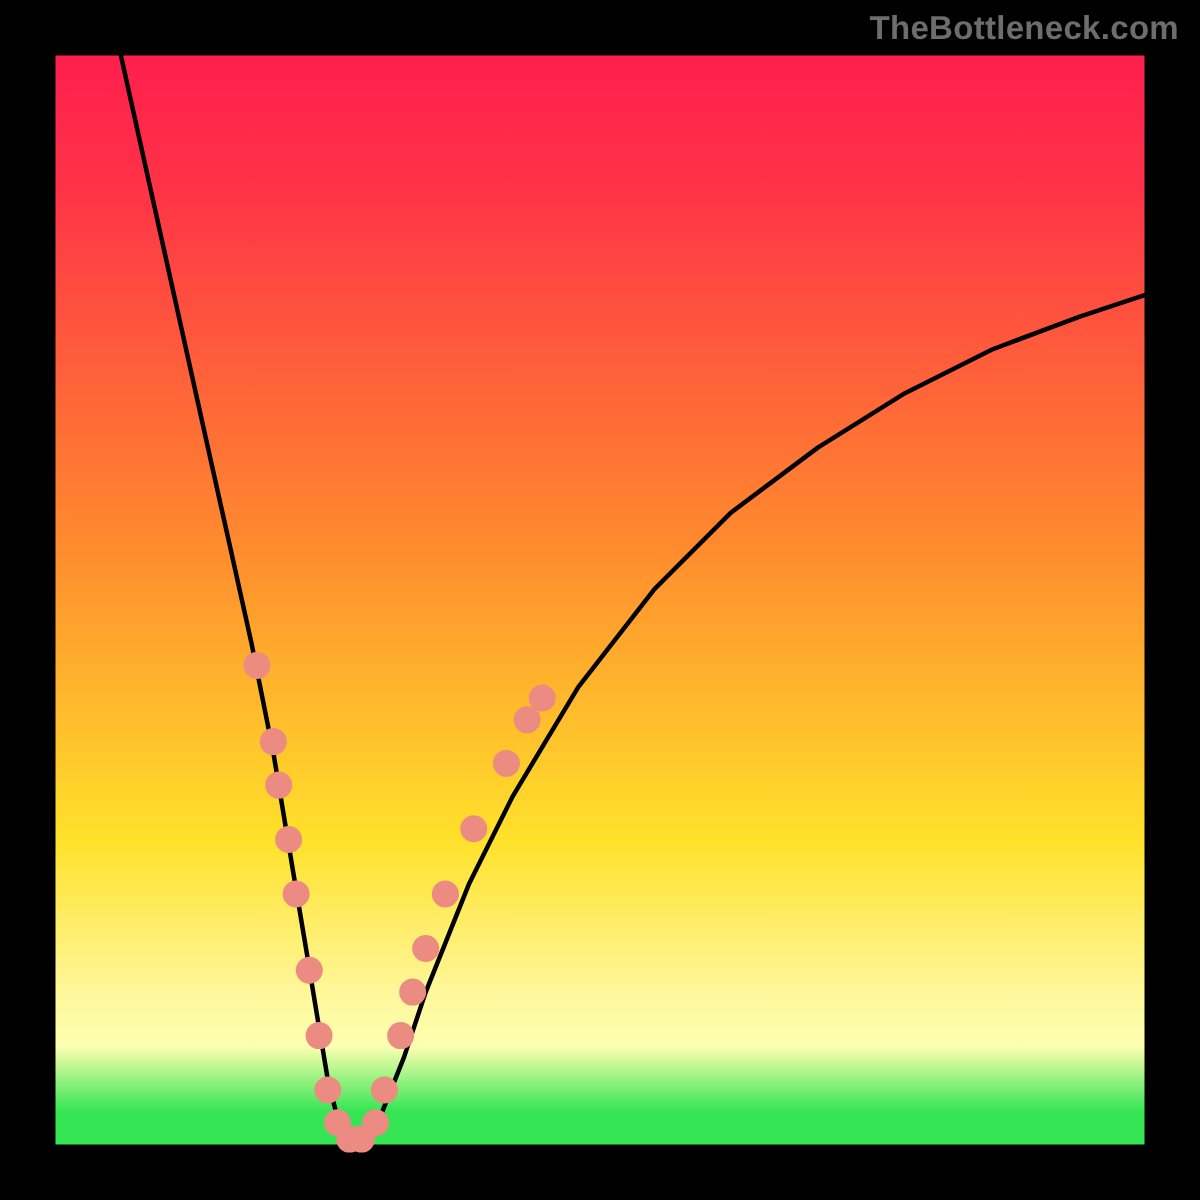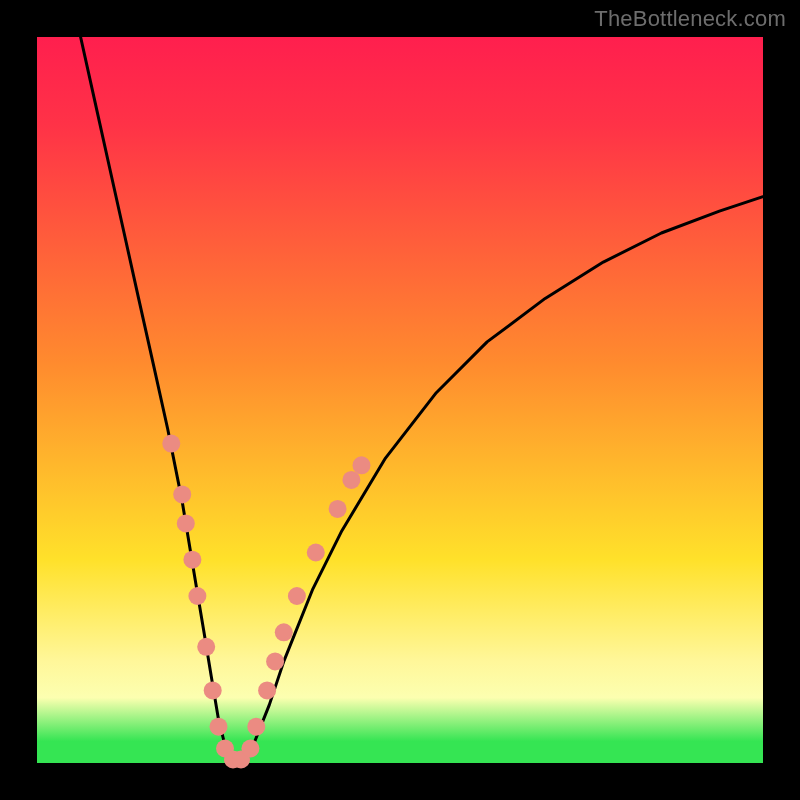--- a/index.html
+++ b/index.html
@@ -36,21 +36,21 @@
       var(--c-green) 100%
     );
   }
   .watermark {
     position: absolute;
     top: 6px;
     right: 14px;
     color: #6d6d6d;
     font-size: 22px;
     letter-spacing: 0.2px;
-    font-weight: 400;
+    font-weight: 700;
     user-select: none;
   }
   svg.curve {
     position: absolute;
     left: 0;
     top: 0;
     width: 726px;
     height: 726px;
     overflow: visible;
   }

